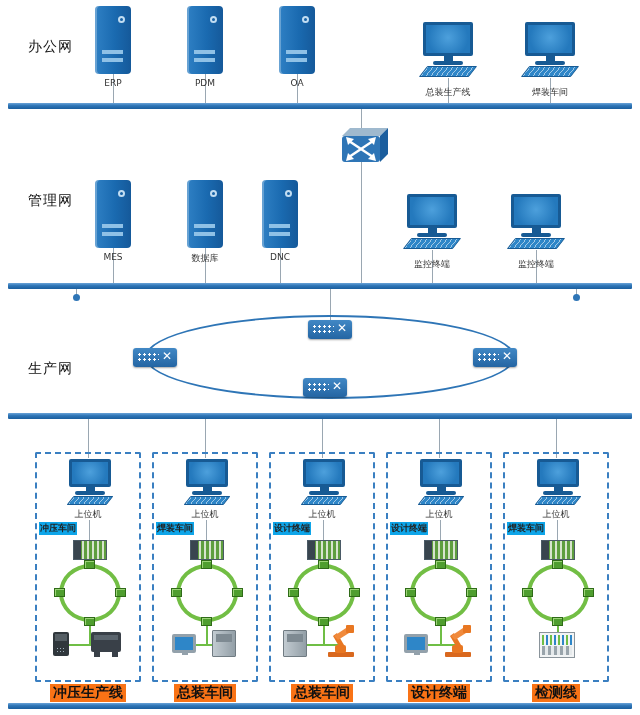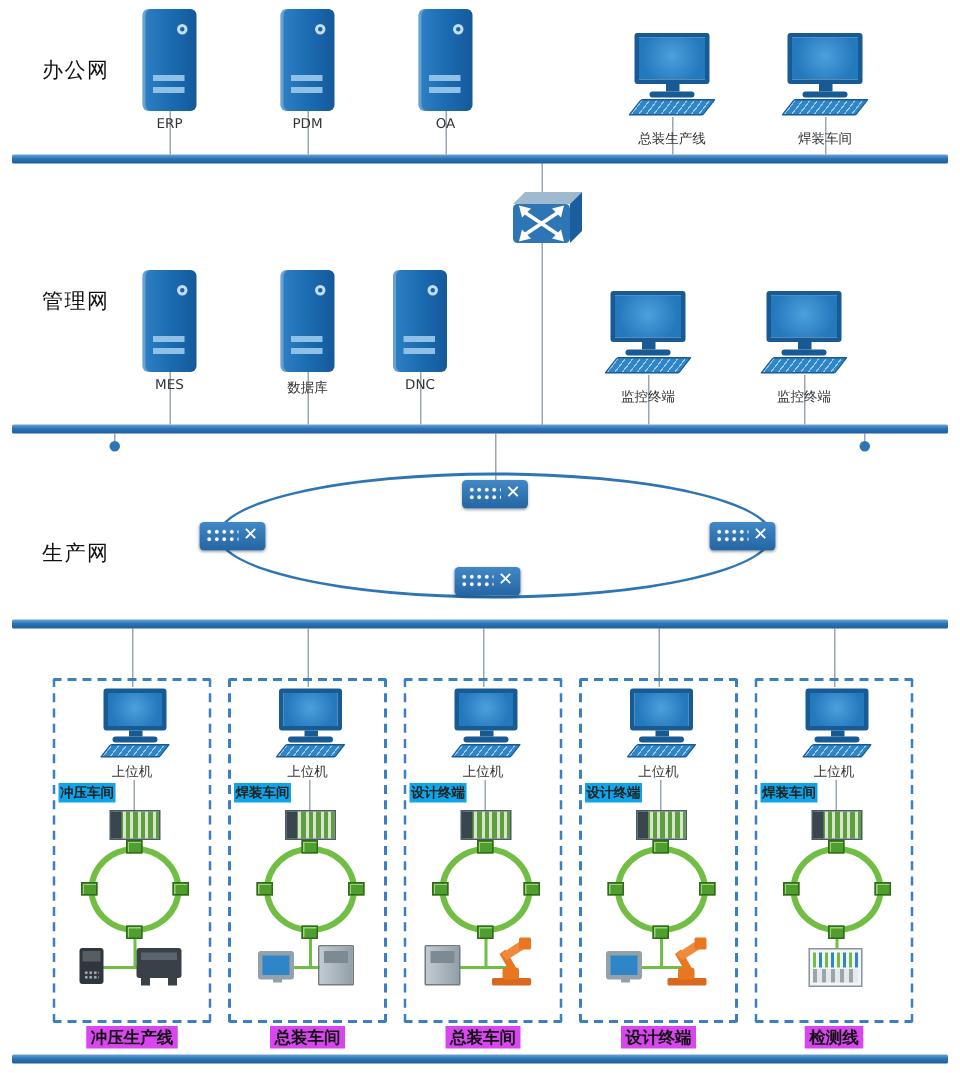--- a/index.html
+++ b/index.html
@@ -54,22 +54,22 @@
   .ring-net { position:absolute; left:145px; top:315px; width:370px; height:84px;
               border:2px solid #2E75B6; border-radius:50%; }
 
   
   .wbox { position:absolute; top:452px; width:106px; height:230px;
           border:2px dashed #3A7FC1; border-radius:2px; }
   .host-label { position:absolute; left:0; right:0; top:54px; text-align:center; font-size:9px; color:#333; }
   .host-label span { background:#fff; padding:0 2px; }
   .wname { position:absolute; left:2px; top:68px; font-size:9px; font-weight:bold; color:#222;
            background:#0ea5e9; padding:0 1px; white-space:nowrap; }
-  .line-label { position:absolute; transform:translateX(-50%); font-size:11px; font-weight:bold;
-                color:#111; background:#d946ef; padding:0 3px; white-space:nowrap; }
+  .line-label { position:absolute; transform:translateX(-50%); font-size:14px; font-weight:bold;
+                color:#111; background:#f97316; padding:0 3px; white-space:nowrap; }
 
   
   .gring { position:absolute; width:62px; height:58px; border:4px solid #72BE44; border-radius:50%; }
   .gnode { position:absolute; width:11px; height:9px; background:#4F9E2F; border:1px solid #2F6B18;
            box-shadow:inset 1px 1px 0 #9CD477; }
 
   
   .plc { position:absolute; width:34px; height:20px; border:1px solid #4A5A66;
          background:repeating-linear-gradient(90deg,#5E9E3E 0 3px,#D7E4CE 3px 5px); }
   .plc::before { content:""; position:absolute; left:0; top:0; width:7px; height:100%; background:#39454F; }

